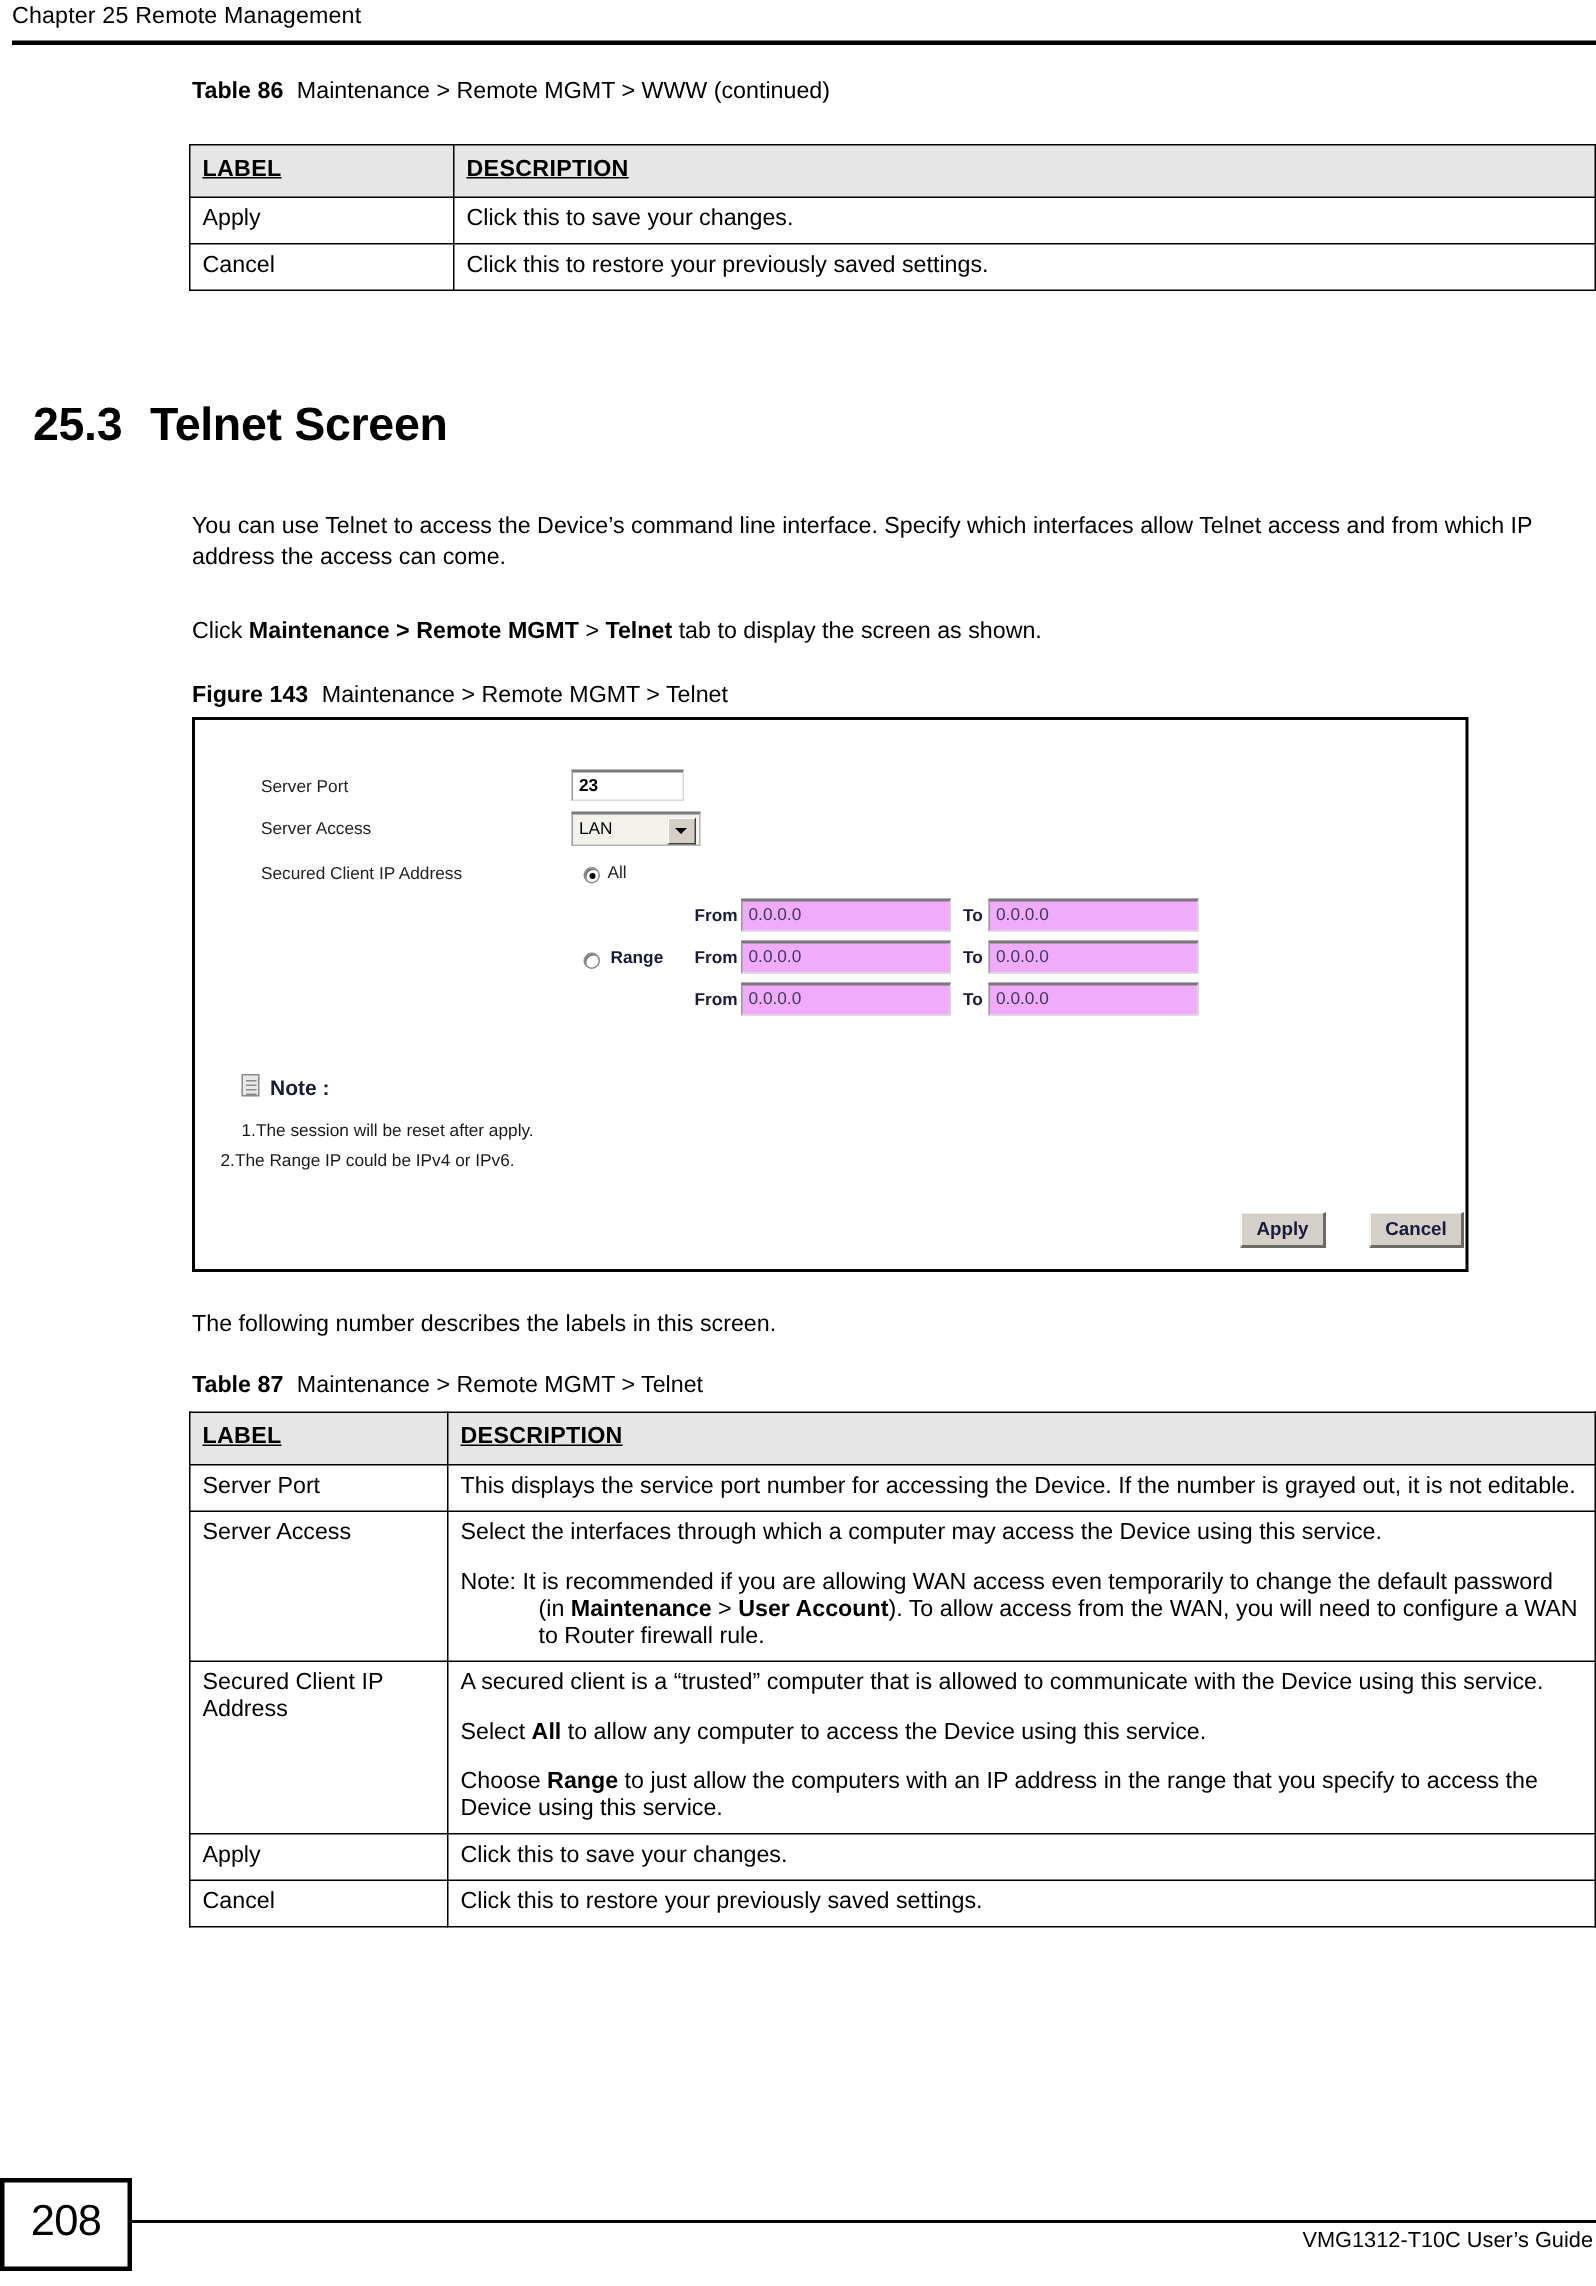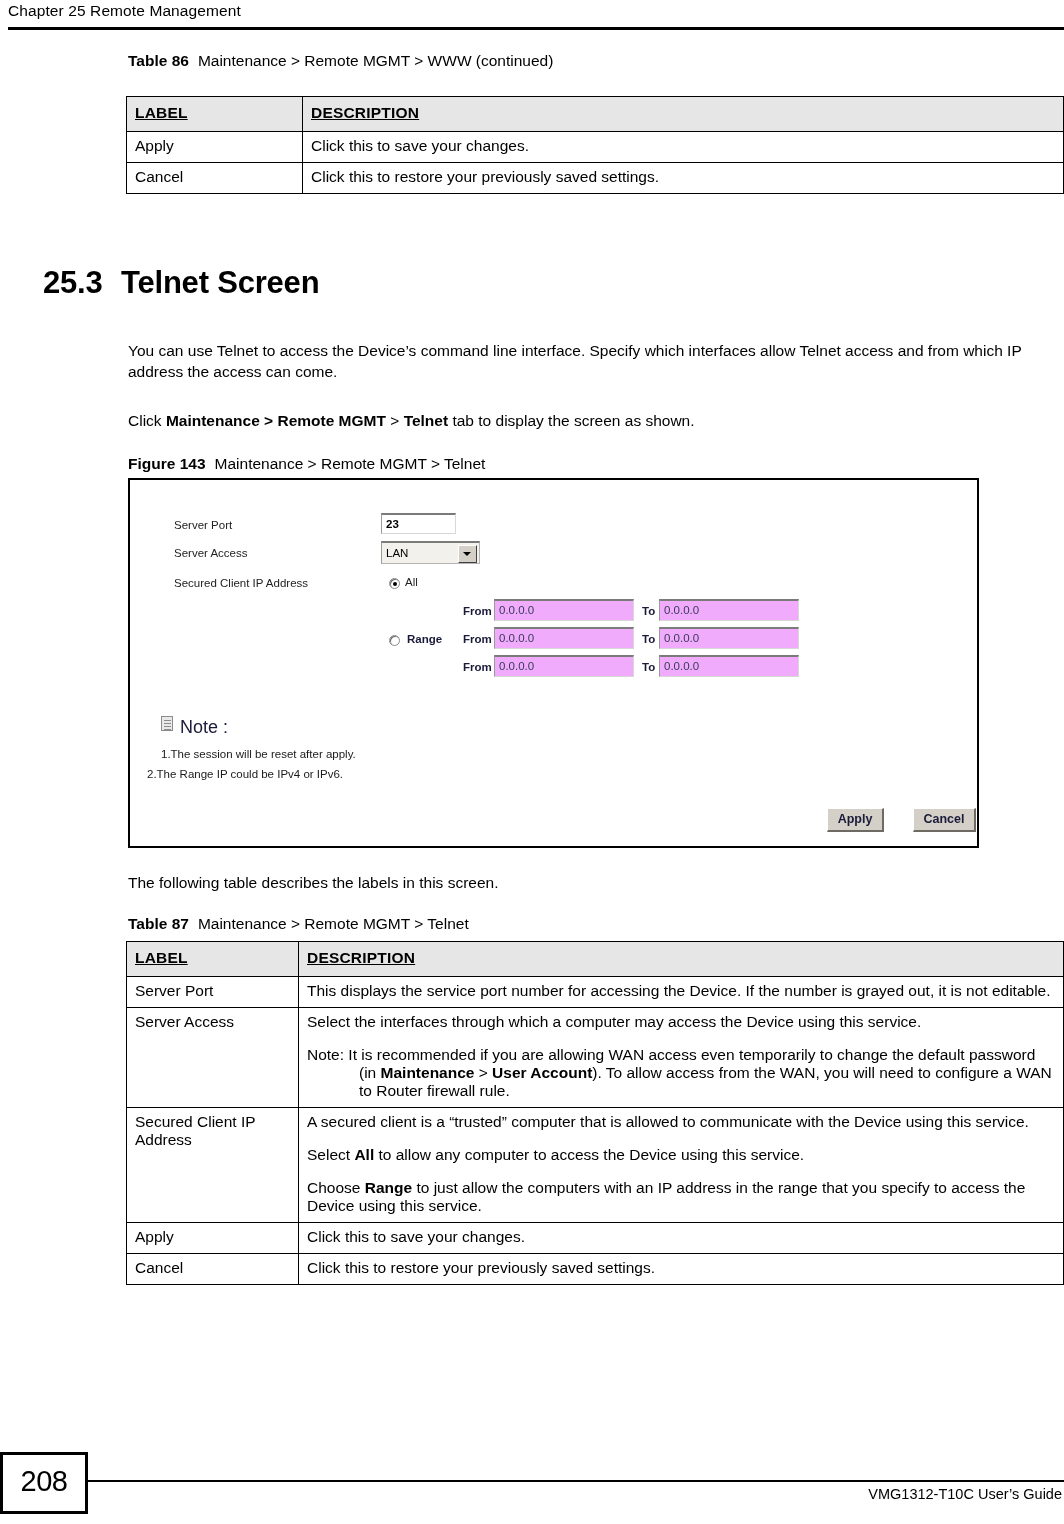--- a/index.html
+++ b/index.html
@@ -89,21 +89,20 @@
     text-indent: -52px;
   }
 
   
   .sec-heading {
     position: absolute;
     font-size: 31px;
     font-weight: bold;
     letter-spacing: -0.2px;
     white-space: nowrap;
-    margin-left: 21px;
   }
   .sec-heading .num {
     display: inline-block;
     min-width: 78px;
   }
   .body-para {
     position: absolute;
     font-size: 15.5px;
     line-height: 21px;
   }
@@ -236,22 +235,22 @@
     line-height: 21px;
   }
   .fig-note-text {
     position: absolute;
     font-size: 11.5px;
     color: #1a1a1a;
     white-space: nowrap;
   }
   .fig-note-title {
     position: absolute;
-    font-size: 18px;
-    font-weight: normal;
+    font-size: 14px;
+    font-weight: bold;
     color: #1a1a3a;
     white-space: nowrap;
   }
 
   
   .footer-pagebox {
     position: absolute;
     left: 0;
     top: 1452px;
     width: 88px;
@@ -334,21 +333,21 @@
 <div class="tbl-caption" style="left:128px; top:455px;">
   <b>Figure 143</b><span class="cap-sep"></span><span>Maintenance &gt; Remote MGMT &gt; Telnet</span>
 </div>
 
 <div class="figure-box">
 
   <div class="fig-label" style="left:44px; top:39px;">Server Port</div>
   <div class="fig-field filled" style="left:251px; top:33px; width:75px; height:21px;">23</div>
 
   <div class="fig-label" style="left:44px; top:67px;">Server Access</div>
-  <div class="fig-select" style="left:251px; top:61px; width:99px; height:23px;">
+  <div class="fig-select" style="left:251px; top:61px; width:86px; height:23px;">
     <span>LAN</span>
     <span class="arrow-btn"></span>
   </div>
 
   <div class="fig-label" style="left:44px; top:97px;">Secured Client IP Address</div>
   <div class="fig-radio checked" style="left:259px; top:98px;"></div>
   <div class="fig-label" style="left:275px; top:96px;">All</div>
 
   <div class="fig-radio" style="left:259px; top:155px;"></div>
   <div class="fig-label" style="left:277px; top:153px; font-weight:bold; color:#1a1a3a;">Range</div>
@@ -370,21 +369,21 @@
 
   <span class="note-icon" style="left:31px; top:236px;"></span>
   <div class="fig-note-title" style="left:50px; top:237px;">Note :</div>
   <div class="fig-note-text" style="left:31px; top:268px;text-align:center;">1.The session will be reset after apply.</div>
   <div class="fig-note-text" style="left:17px; top:288px;">2.The Range IP could be IPv4 or IPv6.</div>
 
   <div class="fig-btn" style="left:697px; top:328px; width:57px; height:24px;">Apply</div>
   <div class="fig-btn" style="left:783px; top:328px; width:63px; height:24px;">Cancel</div>
 </div>
 
-<div class="body-para" style="left:128px; top:872px; width:905px;">The following table describes the labels in this screen.</div>
+<div class="body-para" style="left:128px; top:872px; width:905px;">The following number describes the labels in this screen.</div>
 
 <div class="tbl-caption" style="left:128px; top:915px;text-align:center;">
   <b>Table 87</b><span class="cap-sep"></span><span>Maintenance &gt; Remote MGMT &gt; Telnet</span>
 </div>
 
 <table class="doc-table" style="left:126px; top:941px; width:938px;">
   <colgroup>
       <col style="width:172px">
       <col>
     </colgroup>

